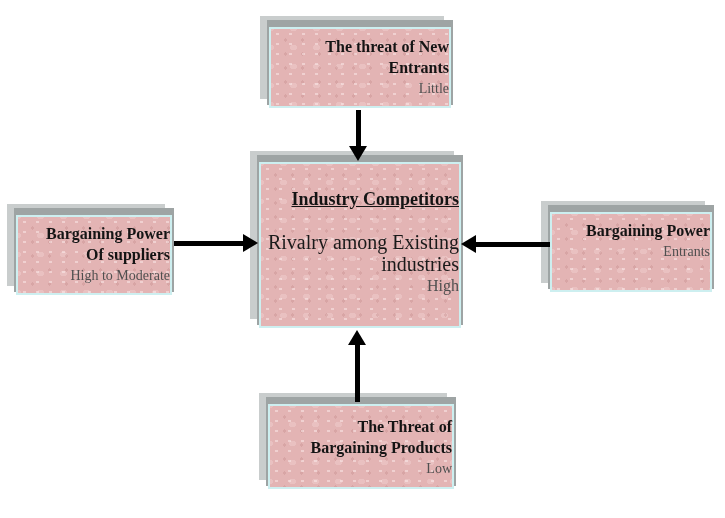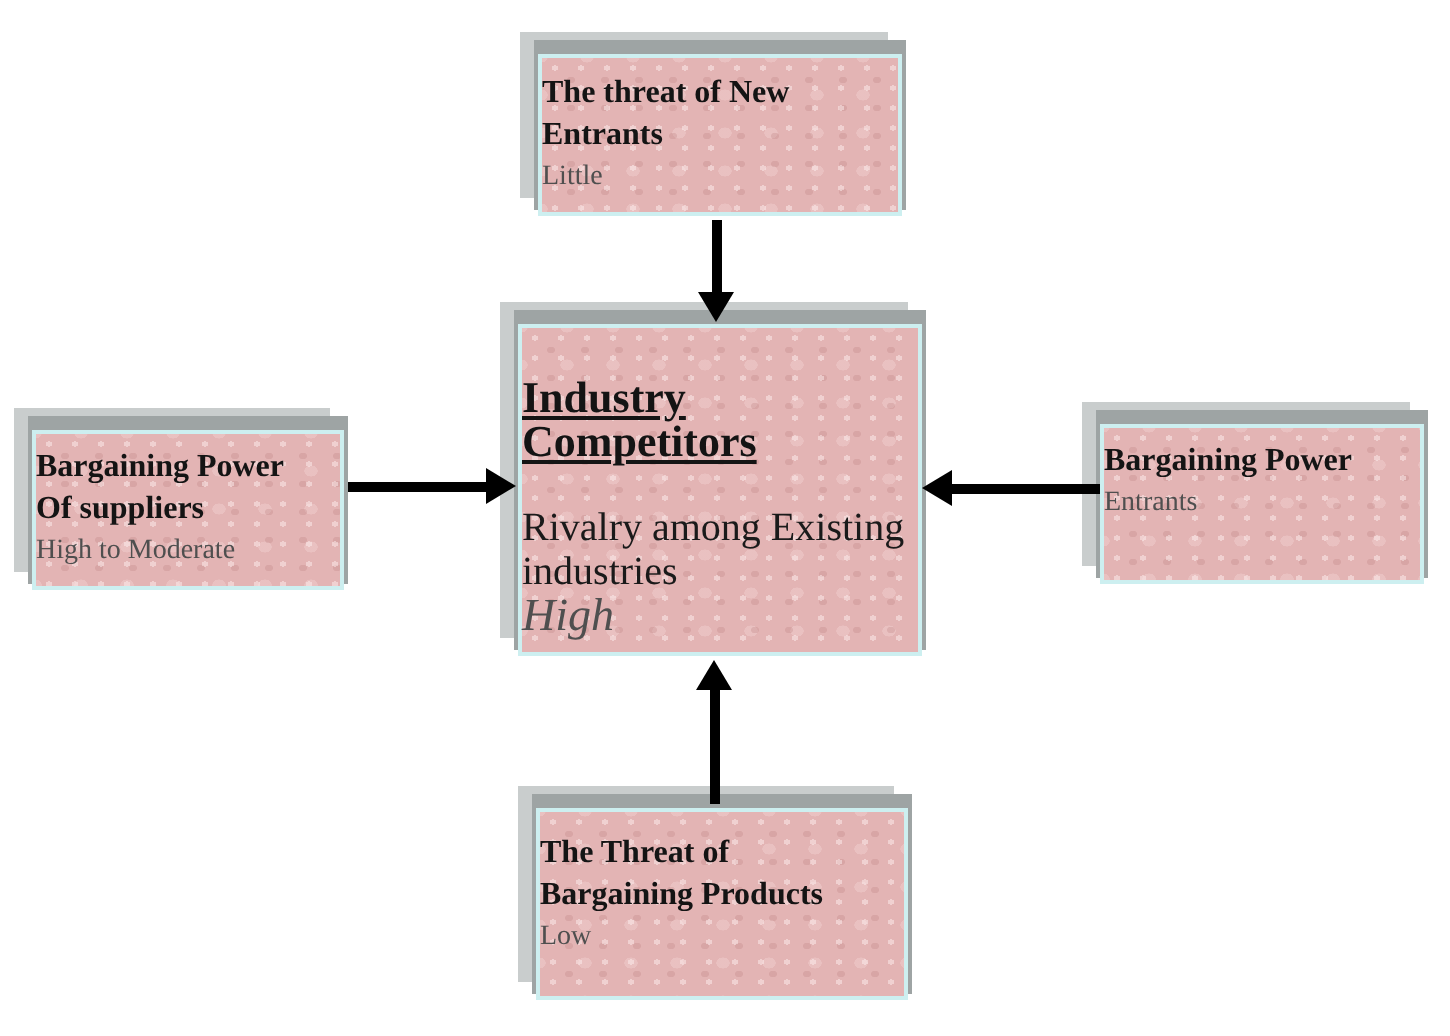--- a/index.html
+++ b/index.html
@@ -25,58 +25,58 @@
       radial-gradient(rgba(255, 243, 243, 0.45) 18%, rgba(255,255,255,0) 19%),
       radial-gradient(rgba(186, 126, 126, 0.28) 16%, rgba(255,255,255,0) 17%),
       radial-gradient(rgba(240, 205, 205, 0.5) 20%, rgba(255,255,255,0) 21%);
     background-size: 13px 10px, 17px 14px, 23px 19px;
     background-position: 0 0, 6px 4px, 11px 9px;
     border: 2px solid var(--box-border, #cdeff0);
     
     box-shadow:
       0 -5px 0 2px var(--shadow-dark, #9ea4a4),
       -8px -10px 0 1px var(--shadow-light, #c9cdcd);
-    text-align: left;
+    text-align: right;
     color: #111111;
   }
   .fbox .hline {
     display: block;
     font-weight: bold;
     font-size: 16px;
     line-height: 21px;
     color: #141414;
   }
   .fbox .value {
     display: block;
     font-size: 14px;
     line-height: 21px;
     color: var(--value-color, #4f4f4f);
   }
   #box-top    { left: 269px; top: 27px;  width: 182px; height: 81px;  padding-top: 7px; }
   #box-center { left: 259px; top: 162px; width: 202px; height: 166px; padding-top: 24px; }
   #box-left   { left: 16px;  top: 215px; width: 156px; height: 80px;  padding-top: 6px; }
   #box-right  { left: 550px; top: 212px; width: 162px; height: 80px;  padding-top: 6px; }
-  #box-bottom { left: 268px; top: 404px; width: 186px; height: 96px;  padding-top: 10px; }
+  #box-bottom { left: 268px; top: 404px; width: 186px; height: 85px;  padding-top: 10px; }
 
   #box-center .ctitle {
     display: block;
     font-weight: bold;
-    font-size: 22px;
+    font-size: 18px;
     line-height: 22px;
     text-decoration: underline;
     margin-bottom: 21px;
     color: #141414;
   }
   #box-center .bline {
     display: block;
     font-size: 20px;
     line-height: 22px;
     color: #1a1a1a;
   }
-  #box-center .value { font-size: 23px; line-height: 22px; font-style: italic; }
+  #box-center .value { font-size: 16px; line-height: 22px; }
 
   
   .arrow-v {
     position: absolute;
     width: 18px;
     display: flex;
     flex-direction: column;
     align-items: center;
   }
   .arrow-h {

